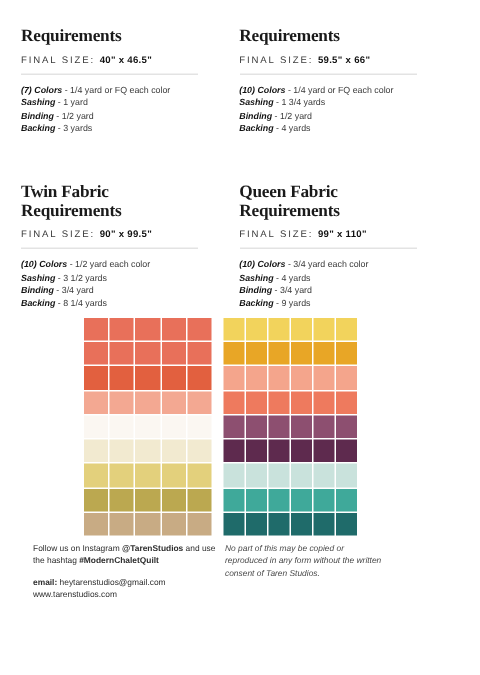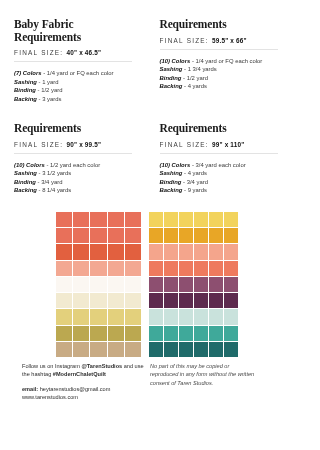--- a/index.html
+++ b/index.html
@@ -75,21 +75,20 @@
 </style>
 </head>
 <body>
 
 <div class="page">
 
   <div class="req-grid">
 
     <div class="req-cell">
       <div class="req-title">
-        <span class="ln">Baby Fabric</span>
         <span class="ln">Requirements</span>
       </div>
       <div class="final-line">
         <span>FINAL SIZE:</span>
         <span class="val">40" x 46.5"</span>
       </div>
       <div class="rule"></div>
       <ul class="req-list">
         <li><b>(7) Colors</b><span> - 1/4 yard or FQ each color</span></li>
         <li><b>Sashing</b><span> - 1 yard</span></li>
@@ -110,37 +109,39 @@
       <ul class="req-list">
         <li><b>(10) Colors</b><span> - 1/4 yard or FQ each color</span></li>
         <li><b>Sashing</b><span> - 1 3/4 yards</span></li>
         <li><b>Binding</b><span> - 1/2 yard</span></li>
         <li><b>Backing</b><span> - 4 yards</span></li>
       </ul>
     </div>
 
     <div class="req-cell r2">
       <div class="req-title">
+        <span class="ln">Twin Fabric</span>
         <span class="ln">Requirements</span>
       </div>
       <div class="final-line">
         <span>FINAL SIZE:</span>
         <span class="val">90" x 99.5"</span>
       </div>
       <div class="rule"></div>
       <ul class="req-list">
         <li><b>(10) Colors</b><span> - 1/2 yard each color</span></li>
         <li><b>Sashing</b><span> - 3 1/2 yards</span></li>
         <li><b>Binding</b><span> - 3/4 yard</span></li>
         <li><b>Backing</b><span> - 8 1/4 yards</span></li>
       </ul>
     </div>
 
     <div class="req-cell r2">
       <div class="req-title">
+        <span class="ln">Queen Fabric</span>
         <span class="ln">Requirements</span>
       </div>
       <div class="final-line">
         <span>FINAL SIZE:</span>
         <span class="val">99" x 110"</span>
       </div>
       <div class="rule"></div>
       <ul class="req-list">
         <li><b>(10) Colors</b><span> - 3/4 yard each color</span></li>
         <li><b>Sashing</b><span> - 4 yards</span></li>

